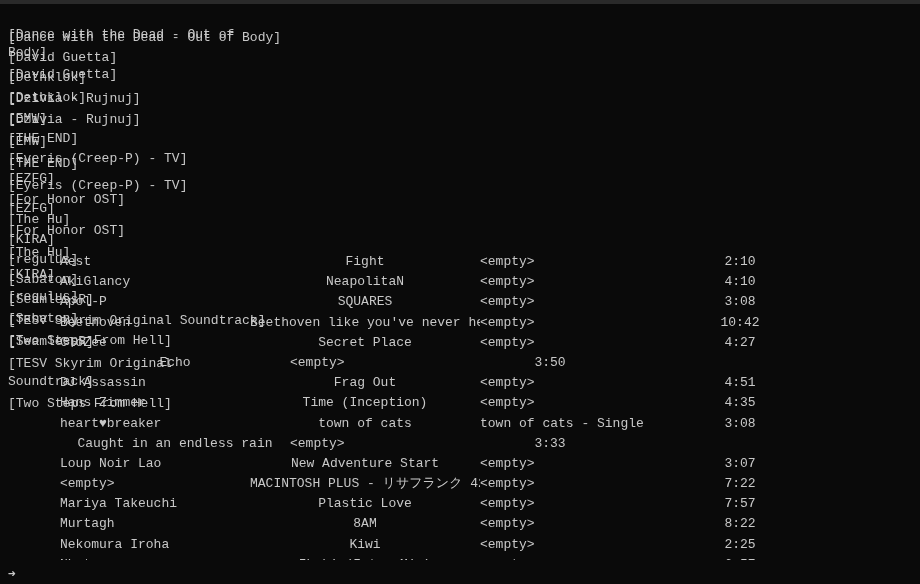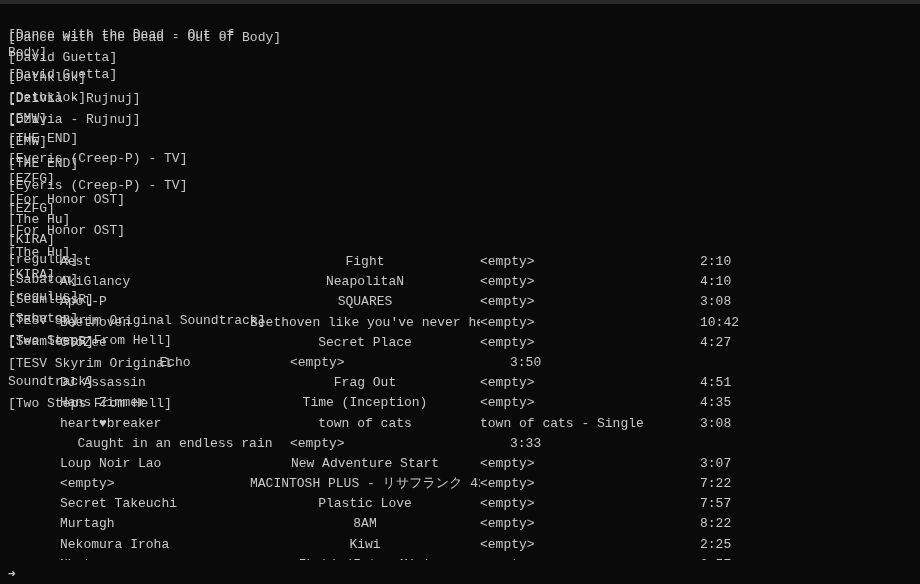--- a/index.html
+++ b/index.html
@@ -52,21 +52,21 @@
       overflow: hidden;
       text-align: center;
     }
     .col-album {
       width: 220px;
       color: #c8c8c8;
       overflow: hidden;
     }
     .col-duration {
       width: 80px;
-      text-align: left;
+      text-align: center;
       color: #c8c8c8;
     }
     #prompt-bar {
       position: absolute;
       bottom: 0;
       left: 0;
       right: 0;
       padding: 2px 8px;
       color: #c8c8c8;
     }
@@ -185,21 +185,21 @@
         <span class="col-album">&lt;empty&gt;</span>
         <span class="col-duration">3:07</span>
       </div>
       <div class="track-row">
         <span class="col-artist">&lt;empty&gt;</span>
         <span class="col-title">MACINTOSH PLUS - リサフランク 420</span>
         <span class="col-album">&lt;empty&gt;</span>
         <span class="col-duration">7:22</span>
       </div>
       <div class="track-row">
-        <span class="col-artist">Secret Takeuchi</span>
+        <span class="col-artist">Mariya Takeuchi</span>
         <span class="col-title">Plastic Love</span>
         <span class="col-album">&lt;empty&gt;</span>
         <span class="col-duration">7:57</span>
       </div>
       <div class="track-row">
         <span class="col-artist">Murtagh</span>
         <span class="col-title">8AM</span>
         <span class="col-album">&lt;empty&gt;</span>
         <span class="col-duration">8:22</span>
       </div>

